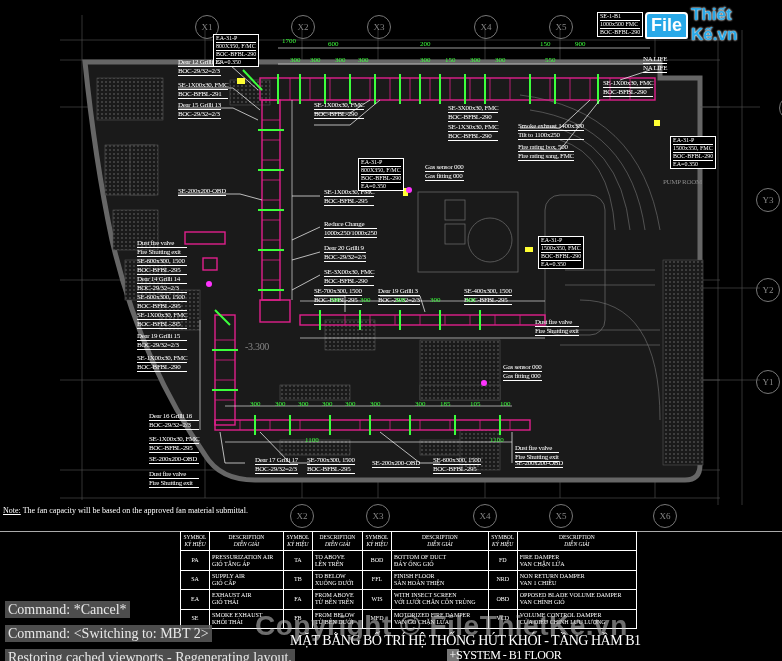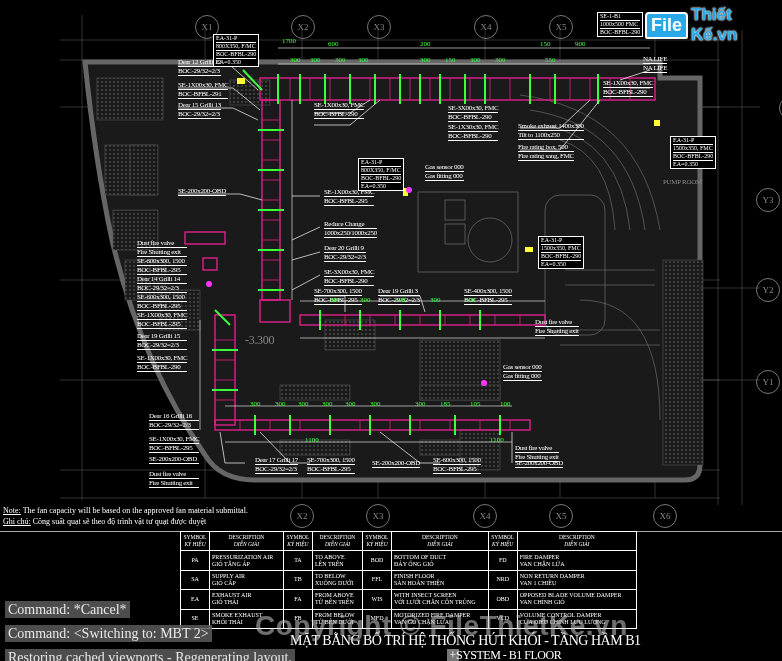--- a/index.html
+++ b/index.html
@@ -453,25 +453,24 @@
 <div class="dim" style="left:500px;top:400px;">100</div>
 <div class="dim" style="left:305px;top:436px;">1100</div>
 <div class="dim" style="left:490px;top:436px;">1100</div>
 <div class="dim" style="left:330px;top:296px;">300</div>
 <div class="dim" style="left:360px;top:296px;">300</div>
 <div class="dim" style="left:395px;top:296px;">300</div>
 <div class="dim" style="left:430px;top:296px;">300</div>
 <div class="dim" style="left:465px;top:296px;">300</div>
 
 <div class="lbl" style="left:663px;top:178px;color:#888;">PUMP ROOM</div>
-<div class="lbl" style="left:245px;top:336px;color:#888;font-size:12px;">-3.300</div>
+<div class="lbl" style="left:245px;top:343px;color:#888;font-size:10px;">-3.300</div>
 
 <div id="notes">
   <div><u>Note:</u> <span>The fan capacity will be based on the approved fan material submittal.</span></div>
-  <div><u>Ghi chú:</u> <span>Công suất quạt sẽ theo độ trình vật tư quạt được duyệt</span></div>
 </div>
 
 <div style="position:absolute;left:0;top:531px;width:782px;height:1px;background:#aaa;"></div>
 
 <table id="legend">
   <tbody>
       <tr>
     <td class="hdr"><span>SYMBOL</span><i>KÝ HIỆU</i></td>
     <td class="hdr"><span>DESCRIPTION</span><i>DIỄN GIẢI</i></td>
     <td class="hdr"><span>SYMBOL</span><i>KÝ HIỆU</i></td>

